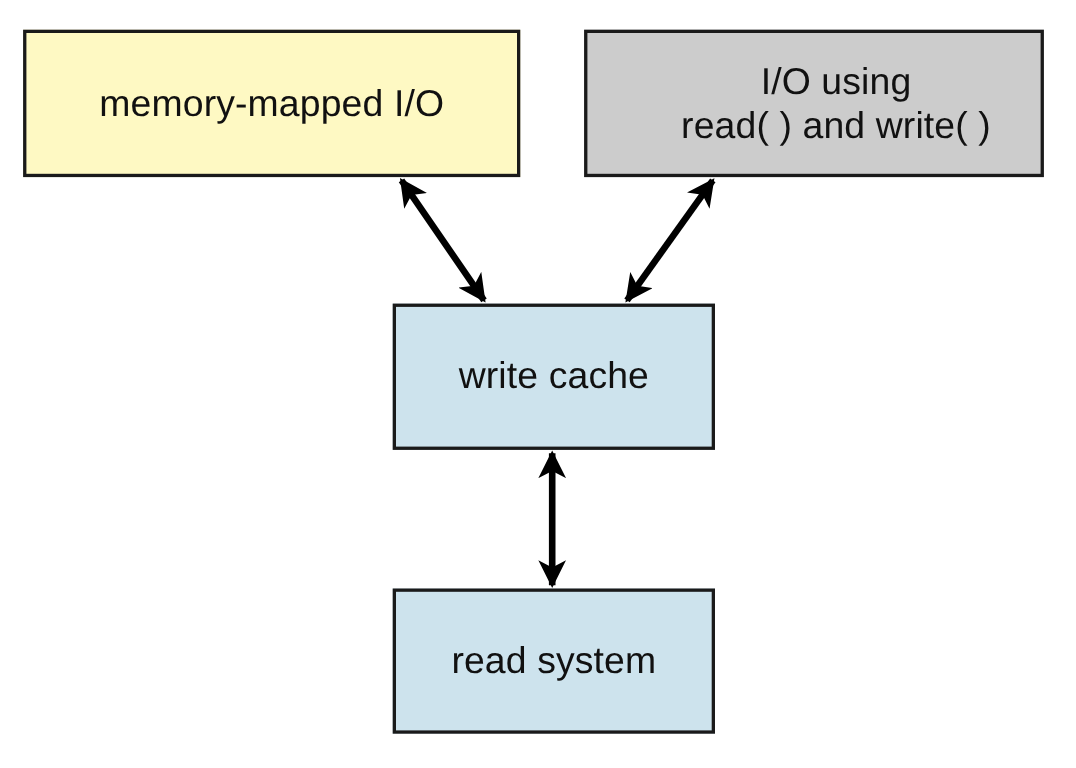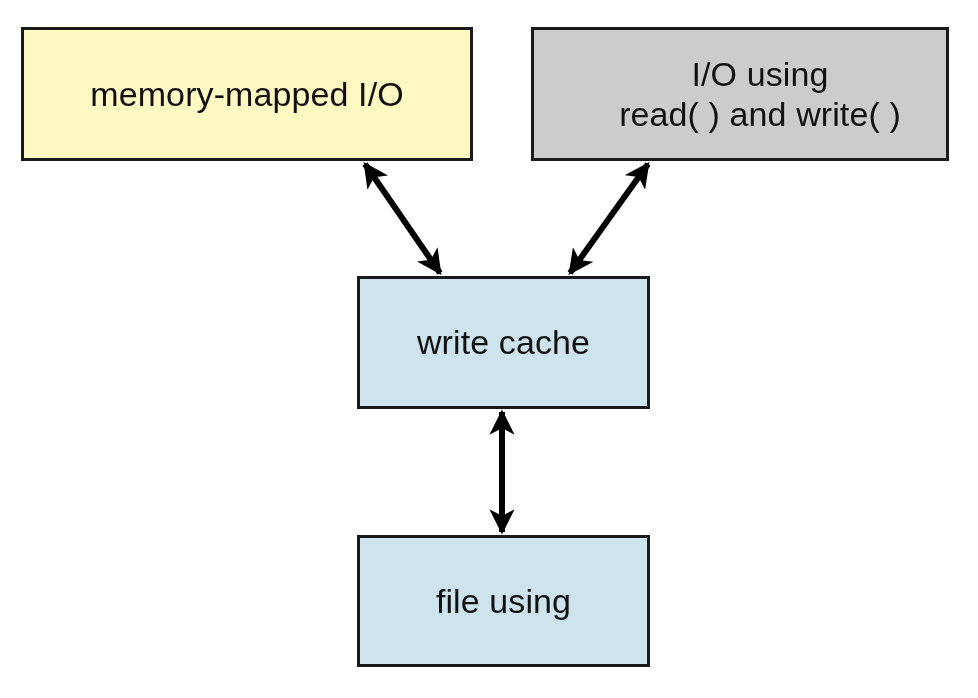--- a/index.html
+++ b/index.html
@@ -105,16 +105,16 @@
   <div class="node" id="node-rw">
     <span class="node-label">I/O using
 read( ) and write( )</span>
   </div>
 
   <div class="node" id="node-buffer-cache">
     <span class="node-label">write cache</span>
   </div>
 
   <div class="node" id="node-file-system">
-    <span class="node-label">file using</span>
+    <span class="node-label">read system</span>
   </div>
 
 </div>
 
 </body></html>

